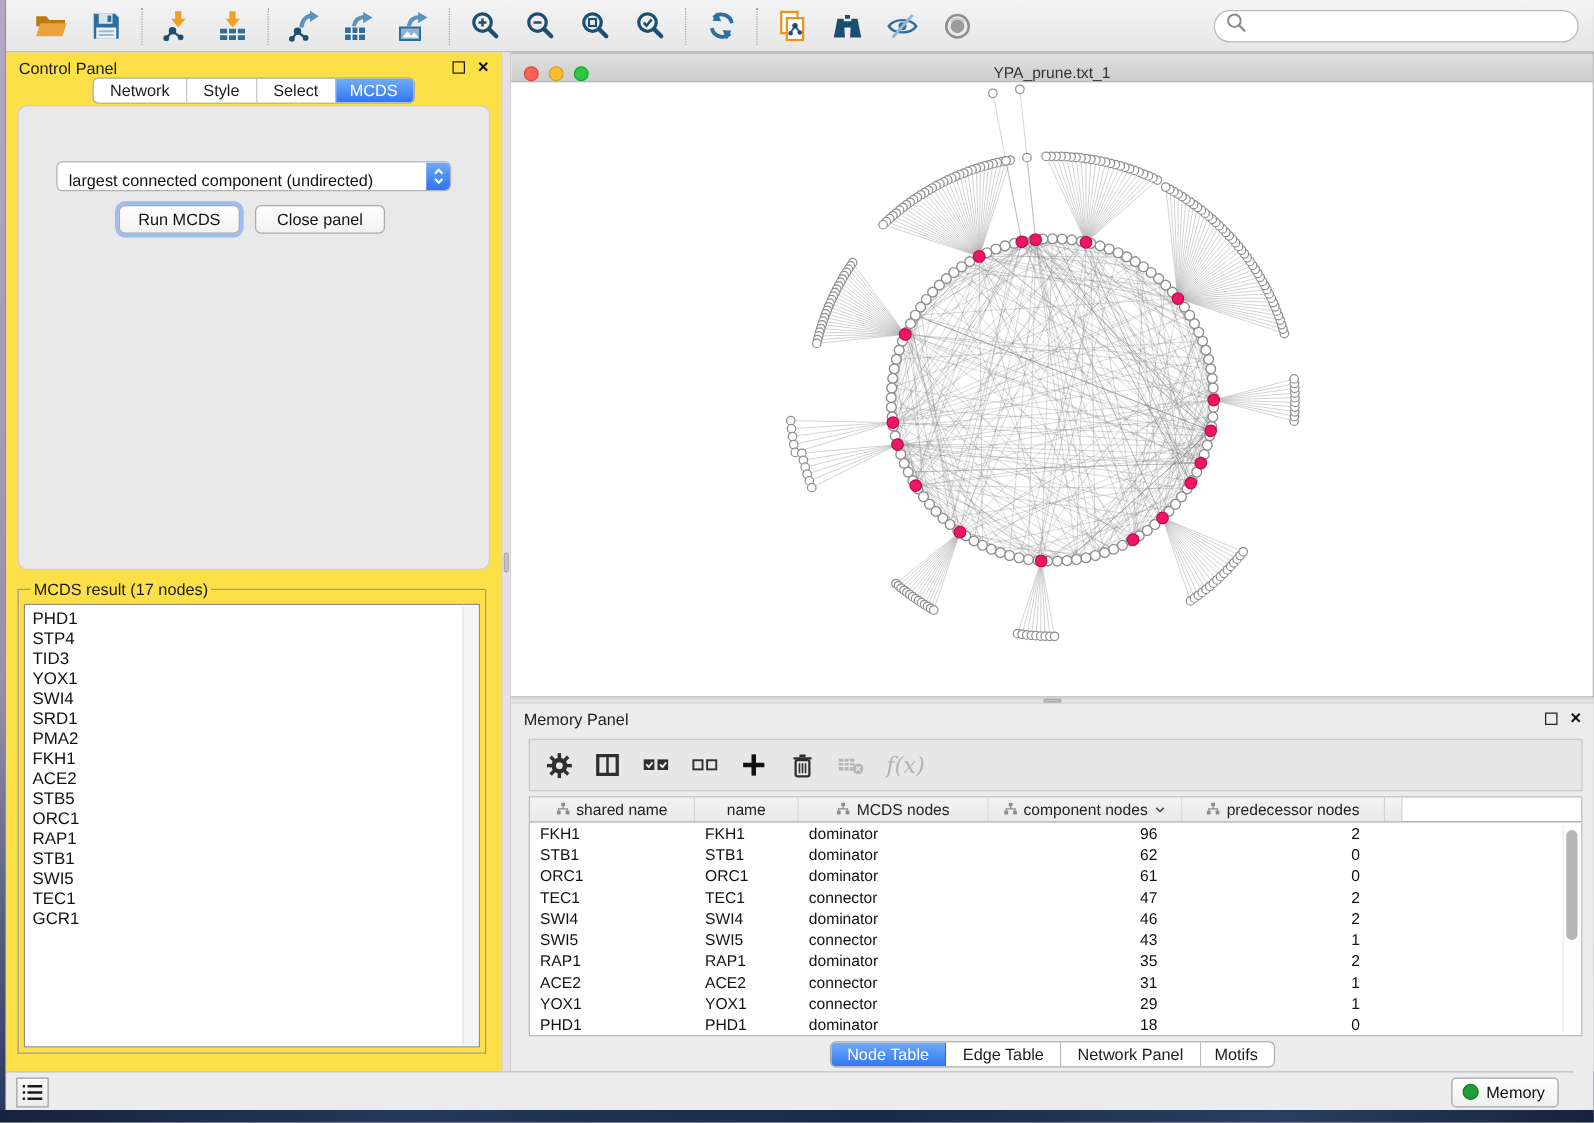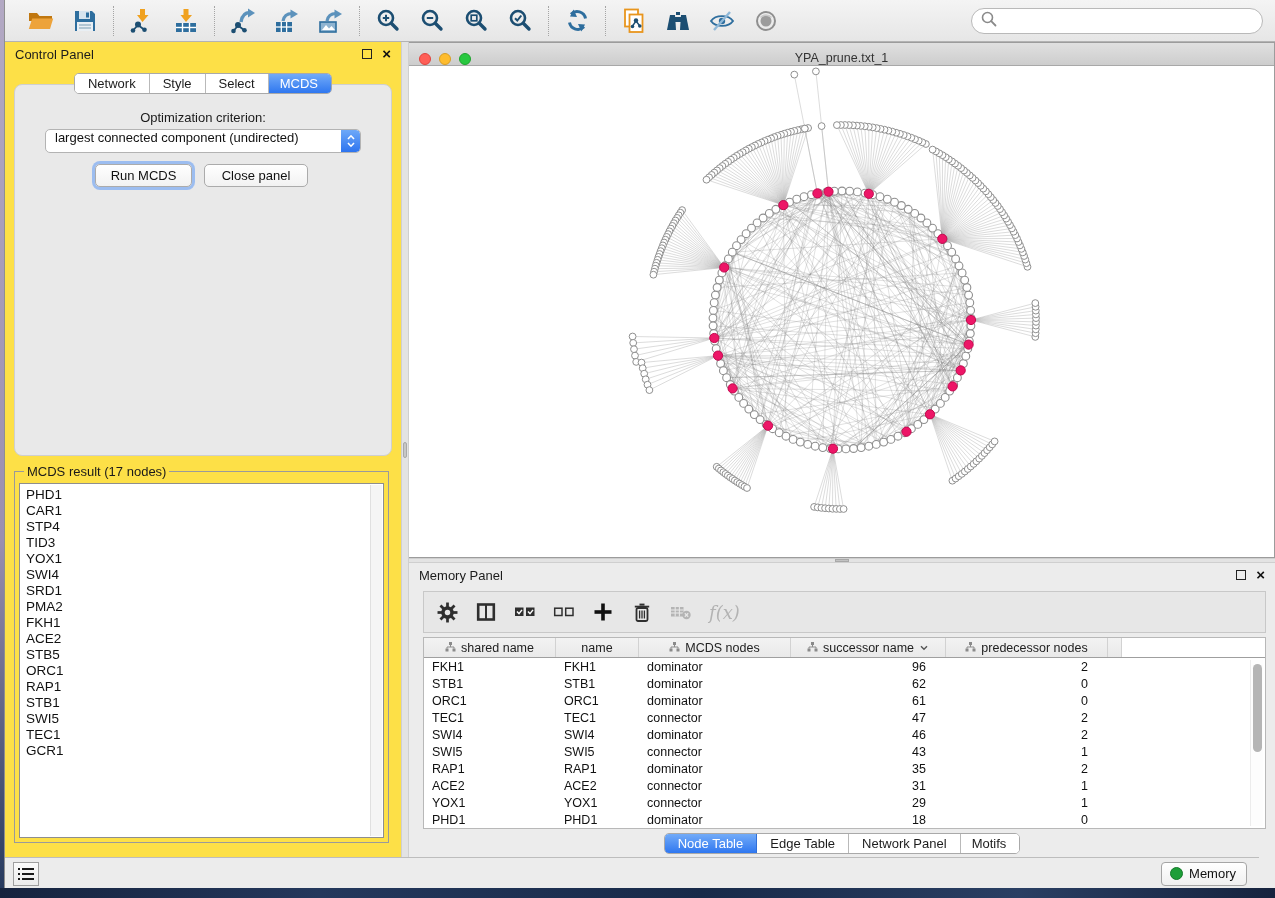--- a/index.html
+++ b/index.html
@@ -22,28 +22,28 @@
   #control-panel { width:396px; background:#fde047; position:relative; flex:none; }
   #vsplit { width:8px; background:#e3e3e3; border-left:1px solid #cfcfcf; border-right:1px solid #cfcfcf; position:relative; flex:none; }
   #vsplit .handle { position:absolute; top:400px; left:1px; width:4px; height:16px; background:#c7c7c7; border:1px solid #a8a8a8; border-radius:2px; }
   #right-stack { flex:1; display:flex; flex-direction:column; min-width:0; }
 
   
   .panel-titlebar { height:24px; display:flex; align-items:center; padding:0 10px; font-size:13px; color:#1c1c1c; }
   .panel-titlebar .spacer { flex:1; }
   .float-icon { width:10px; height:10px; border:1.6px solid #222; display:inline-block; margin-right:10px; }
   .close-icon { font-size:15px; font-weight:900; color:#111; line-height:10px; }
-  #cp-tabs-row { position:absolute; top:31px; left:0; right:0; display:flex; justify-content:center; z-index:2; }
+  #cp-tabs-row { position:absolute; top:20px; left:0; right:0; display:flex; justify-content:center; z-index:2; }
   .segmented { display:flex; border:1px solid #a9a9a9; border-radius:5px; overflow:hidden; background:#fff; height:21px; }
   .segment { padding:0 13px; font-size:13px; color:#1c1c1c; display:flex; align-items:center; background:#fff; border-right:1px solid #b9b9b9; white-space:nowrap; }
   .segment:last-child { border-right:none;padding-left:11px; }
   .segment.selected { background:linear-gradient(#72abf8,#2f77f0); color:#fff; border-right-color:#2f6fd8; }
   #cp-box { position:absolute; top:42px; left:9px; right:9px; height:372px; background:#e9e9e9; border:1px solid #cfcfcf; border-radius:8px; }
   #opt-label { position:absolute; top:68px; left:0; right:0; text-align:center; font-size:13px; color:#1a1a1a; }
-  #criterion-select { position:absolute; top:87px; left:40px; right:40px; height:24px; background:#fff; border:1px solid #b3b3b3; border-radius:5px; display:flex; align-items:flex-start; font-size:13px; color:#111; padding-left:9px; overflow:hidden; }
+  #criterion-select { position:absolute; top:87px; left:40px; right:40px; height:24px; background:#fff; border:1px solid #b3b3b3; border-radius:5px; display:flex; align-items:flex-end; font-size:13px; color:#111; padding-left:9px; overflow:hidden; }
   #criterion-stepper { margin-left:auto; width:19px; align-self:stretch; background:linear-gradient(#6ea9f8,#2d74ef); display:flex; align-items:center; justify-content:center; border-radius:0 4px 4px 0; }
   .mac-btn { position:absolute; height:23px; background:linear-gradient(#ffffff,#f2f2f2); border:1px solid #ababab; border-radius:5px; font-size:13px; color:#111; display:flex; align-items:center; justify-content:center; }
   #run-btn { top:122px; left:90px; width:97px; box-shadow:0 0 0 3px rgba(105,160,245,.6); }
   #close-panel-btn { top:122px; left:199px; width:104px; }
   #mcds-fieldset { position:absolute; left:9px; right:12px; top:422px; bottom:14px; border:1px solid #9a9a9a; padding:4px 4px; }
   #mcds-fieldset legend { font-size:13px; color:#1a1a1a; padding:0 3px; margin-left:5px; }
   #mcds-list { position:relative; width:100%; height:100%; background:#fff; border:1px solid #8e8e8e; overflow:hidden; padding:3px 0 0 6px; }
   #mcds-scroll { position:absolute; top:1px; bottom:1px; right:1px; width:12px; background:#f5f5f5; border-left:1px solid #e0e0e0; }
   .mcds-item { font-size:13.5px; color:#111; line-height:16px; }
 
@@ -273,37 +273,35 @@
       </div>
       <div id="cp-box"></div>
       <div id="cp-tabs-row">
           <div class="segmented" id="cp-tabs">
             <div class="segment">Network</div>
             <div class="segment">Style</div>
             <div class="segment">Select</div>
             <div class="segment selected">MCDS</div>
           </div>
         </div>
-      <div id="opt-label">Optimization criterion:</div>
       <div id="criterion-select">
         <span>largest connected component (undirected)</span>
         <span id="criterion-stepper">
           <svg width="10" height="16" viewBox="0 0 10 16">
               <path d="M2 6l3-3.2L8 6M2 10l3 3.2L8 10" fill="none" stroke="#fff" stroke-width="1.6"></path>
             </svg>
         </span>
       </div>
       <div class="mac-btn" id="run-btn">Run MCDS</div>
       <div class="mac-btn" id="close-panel-btn">Close panel</div>
       <fieldset id="mcds-fieldset">
         <legend>MCDS result (17 nodes)</legend>
         <div id="mcds-list">
           <div id="mcds-scroll"></div>
         <div class="mcds-item">PHD1</div>
-            <div class="mcds-item">CAR1</div>
             <div class="mcds-item">STP4</div>
             <div class="mcds-item">TID3</div>
             <div class="mcds-item">YOX1</div>
             <div class="mcds-item">SWI4</div>
             <div class="mcds-item">SRD1</div>
             <div class="mcds-item">PMA2</div>
             <div class="mcds-item">FKH1</div>
             <div class="mcds-item">ACE2</div>
             <div class="mcds-item">STB5</div>
             <div class="mcds-item">ORC1</div>
@@ -759,21 +757,21 @@
               </div>
               <div class="th" style="width:155px">
                 <span><svg width="11" height="10" viewBox="0 0 11 10">
                     <g fill="#8a8a8a">
                       <rect x="4" y="0" width="3" height="3"></rect>
                       <rect x="0.5" y="6.5" width="3" height="3"></rect>
                       <rect x="7.5" y="6.5" width="3" height="3"></rect>
                     </g>
                     <path d="M5.5 3v2M2 6.5V5h7v1.5" fill="none" stroke="#8a8a8a" stroke-width="1"></path>
                   </svg></span>
-                <span>successor name</span>
+                <span>component nodes</span>
                 <span><svg width="10" height="8" viewBox="0 0 10 8">
                     <path d="M2 2.3l3 3 3-3" fill="none" stroke="#555" stroke-width="1.4"></path>
                   </svg></span>
               </div>
               <div class="th" style="width:162px">
                 <span><svg width="11" height="10" viewBox="0 0 11 10">
                     <g fill="#8a8a8a">
                       <rect x="4" y="0" width="3" height="3"></rect>
                       <rect x="0.5" y="6.5" width="3" height="3"></rect>
                       <rect x="7.5" y="6.5" width="3" height="3"></rect>

